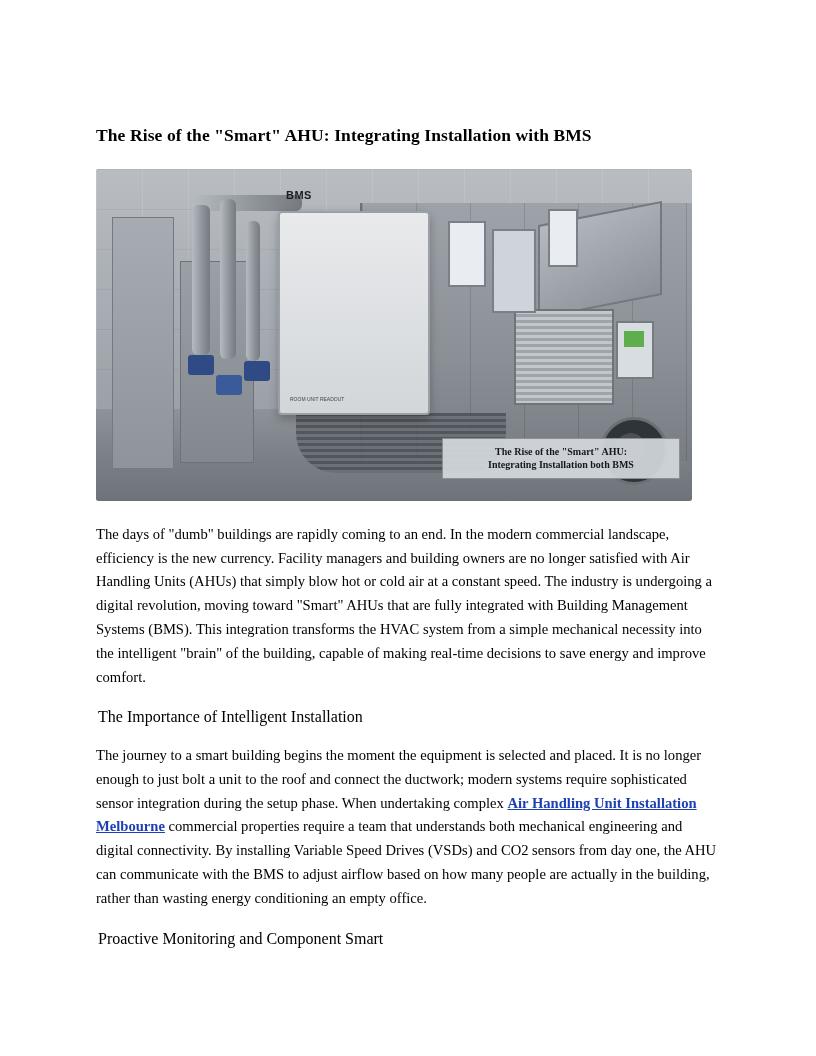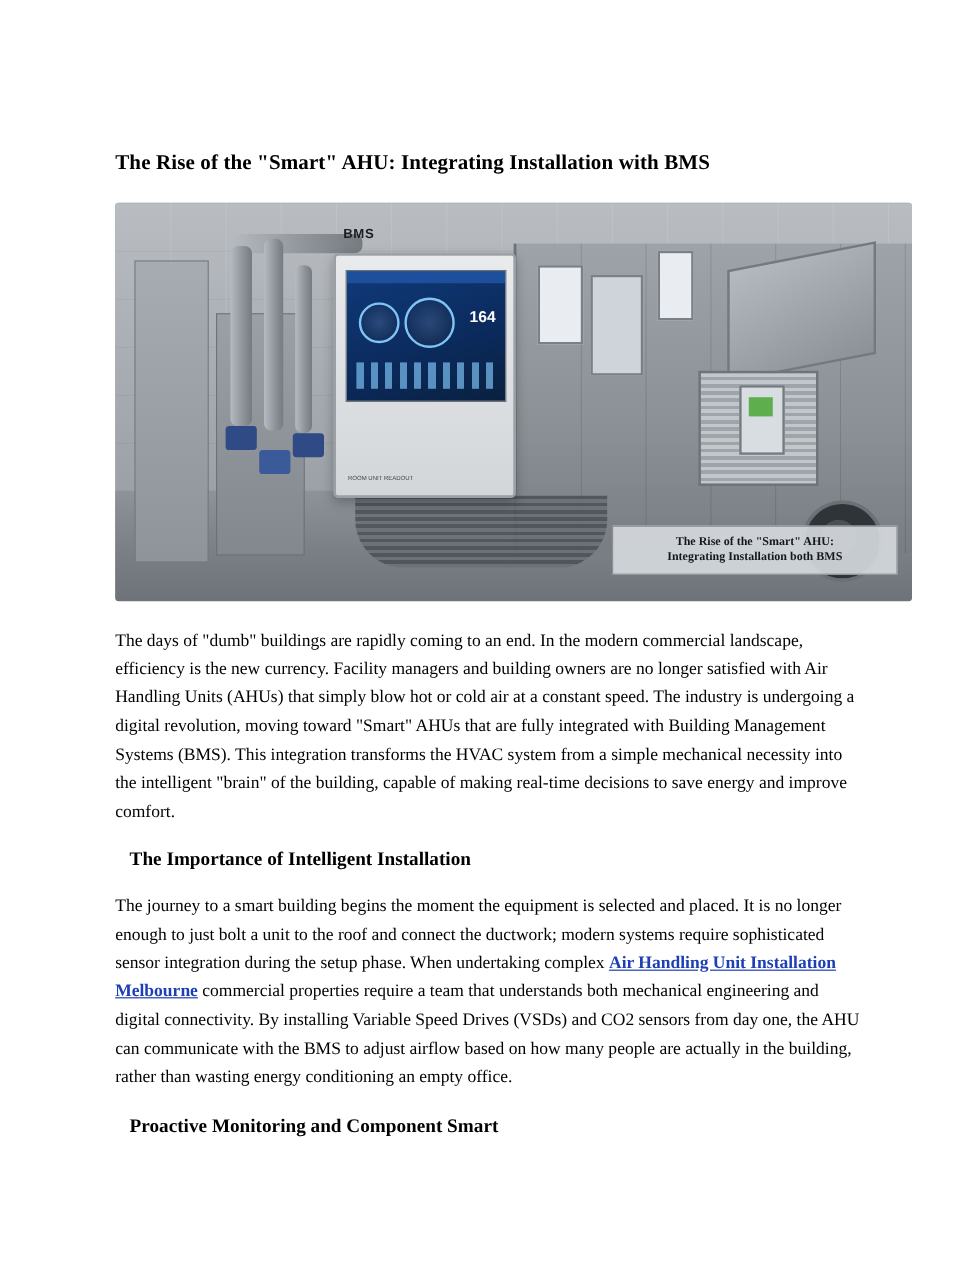--- a/index.html
+++ b/index.html
@@ -24,21 +24,21 @@
   }
   h1.doc-title {
     font-family: "Liberation Serif", serif;
     font-size: 17.5px;
     font-weight: bold;
     line-height: 1.25;
     margin: 0 0 22px 0;
     letter-spacing: 0.1px;
   }
   .figure {
-    width: 664px;
+    width: 596px;
     height: 332px;
     margin: 0 0 22px 0;
     position: relative;
     overflow: hidden;
     border-radius: 3px;
     background: #8d9096;
   }
   
   .ph-floor {
     position: absolute;
@@ -233,22 +233,22 @@
   }
   
   p.body {
     font-size: 14.6px;
     line-height: 1.63;
     margin: 0 0 18px 0;
     text-align: left;
   }
   h2.section {
     font-size: 16px;
-    font-weight: bold;
-    margin: 0 0 16px 12px;
+    font-weight: normal;
+    margin: 0 0 16px 2px;
     line-height: 1.3;
   }
   a.inline-link {
     color: #1d3fb5;
     font-weight: bold;
     text-decoration: underline;
   }
 </style>
 </head>
 <body>
@@ -283,27 +283,20 @@
 
     <div class="box-blue b1"></div>
     <div class="box-blue b2"></div>
     <div class="box-blue b3"></div>
     <div class="box-yellow"></div>
 
     <div class="cable-bundle"></div>
 
     <div class="hmi-label">BMS</div>
     <div class="hmi-mount">
-      <div class="hmi-screen">
-        <div class="hmi-topbar"></div>
-        <div class="gauge g1"></div>
-        <div class="gauge g2"></div>
-        <div class="hmi-num">164</div>
-        <div class="hmi-bars"></div>
-      </div>
       <div class="hmi-foot">ROOM UNIT
 READOUT</div>
     </div>
 
     <div class="sign-banner">
       <div>The Rise of the "Smart" AHU:</div>
       <div>Integrating Installation both BMS</div>
     </div>
   </div>
 

